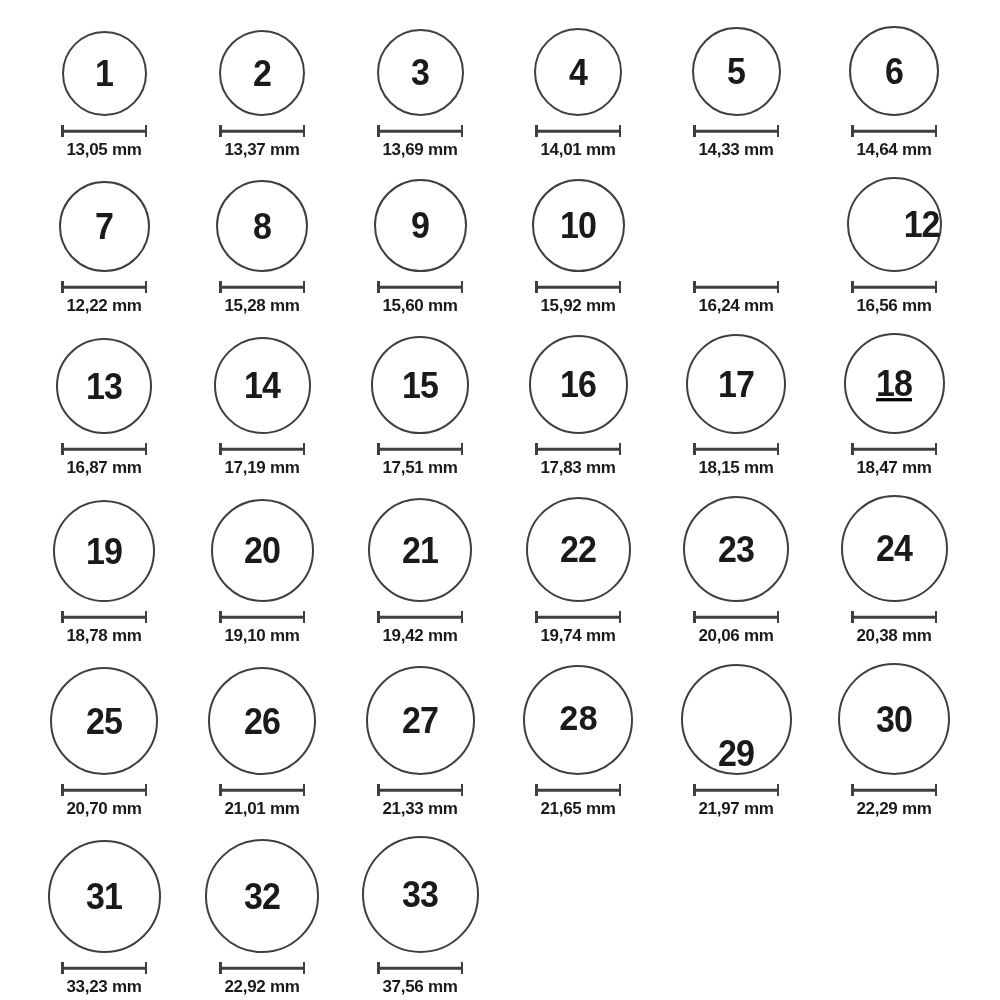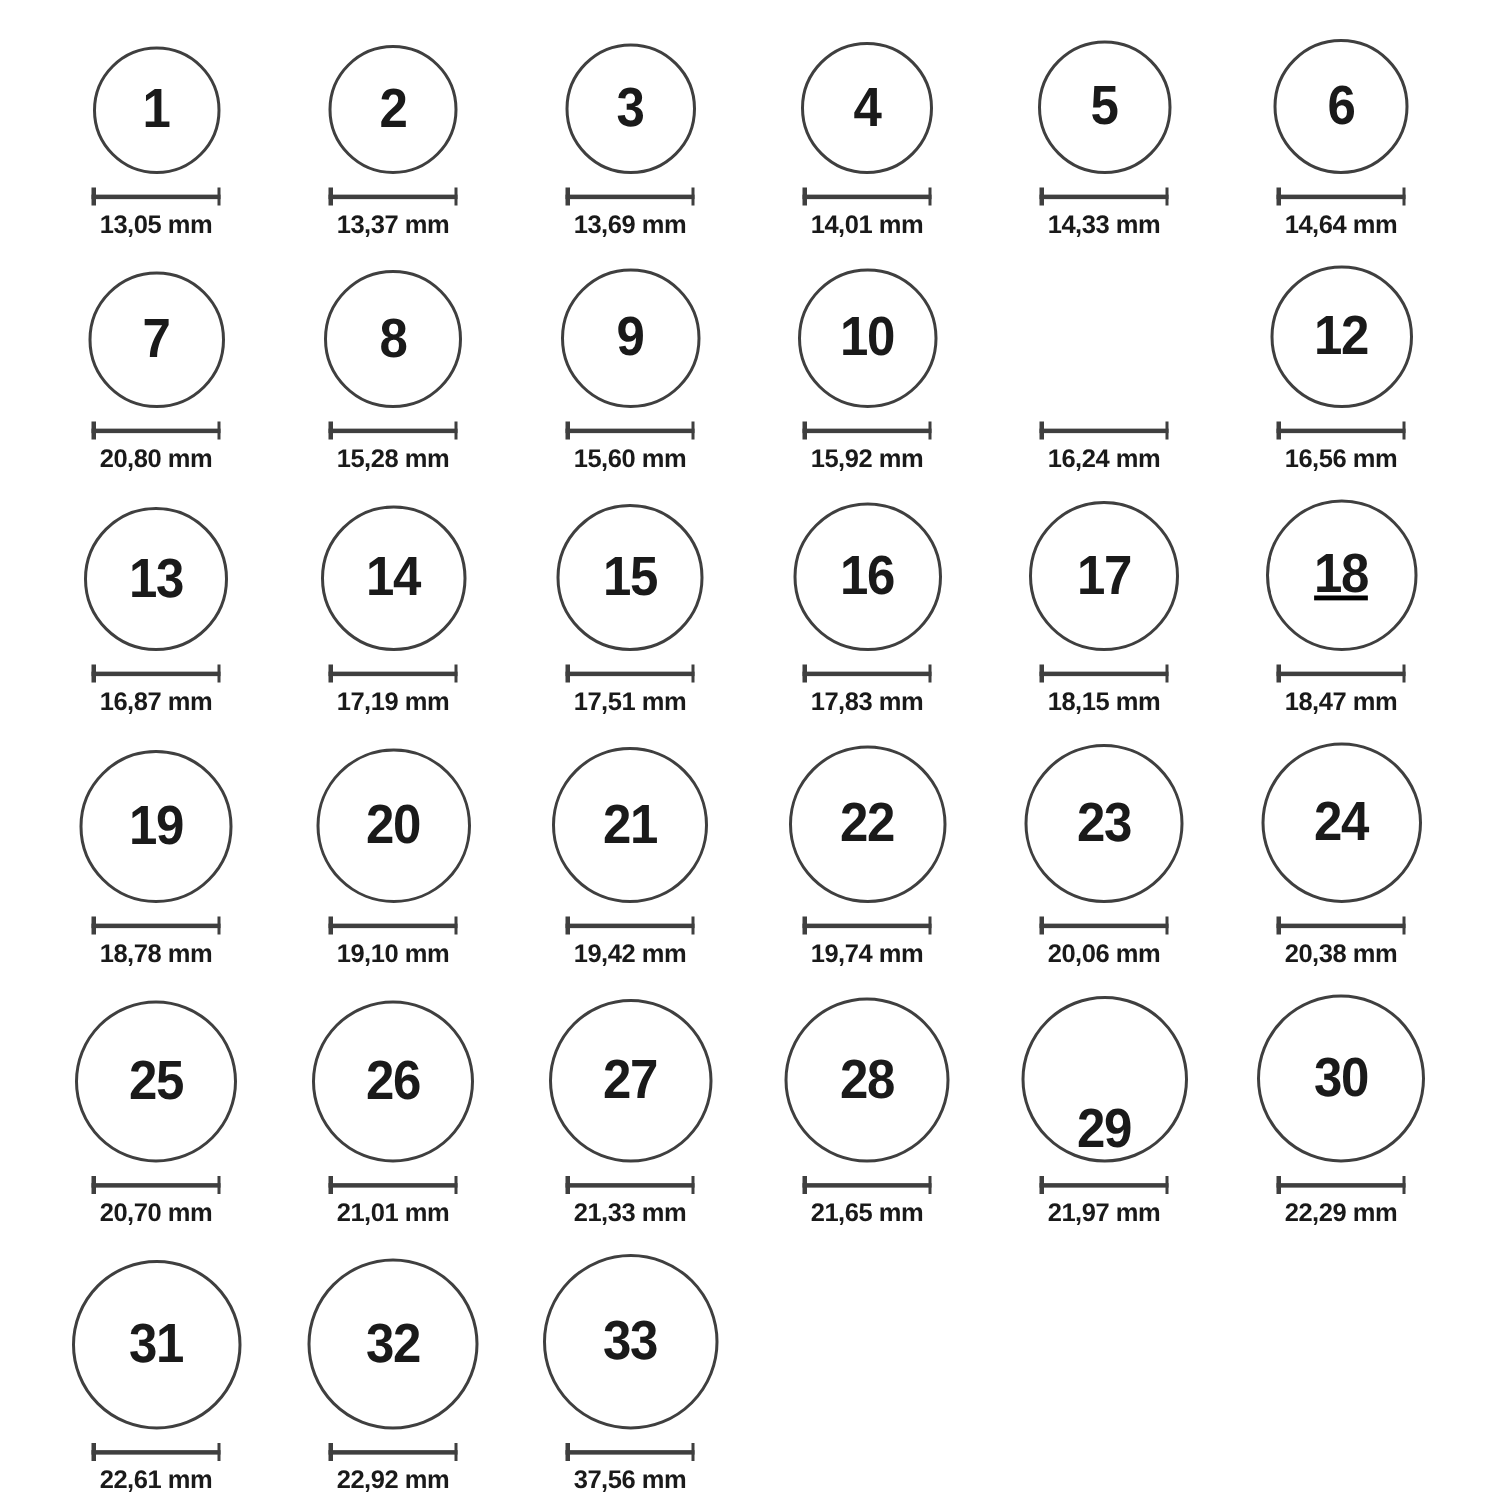--- a/index.html
+++ b/index.html
@@ -151,21 +151,21 @@
     <div class="row">
       <div class="cell">
     <div class="circle" style="width: 91px; height: 91px;">
       <span class="num">7</span>
     </div>
     <div class="measure">
       <span class="tick left"></span>
       <span class="bar"></span>
       <span class="tick right"></span>
     </div>
-    <div class="label">20,80 mm</div>
+    <div class="label">12,22 mm</div>
   </div>
       <div class="cell">
     <div class="circle" style="width: 92px; height: 92px;">
       <span class="num">8</span>
     </div>
     <div class="measure">
       <span class="tick left"></span>
       <span class="bar"></span>
       <span class="tick right"></span>
     </div>
@@ -195,21 +195,21 @@
   </div>
       <div class="cell">
     <div class="measure">
       <span class="tick left"></span>
       <span class="bar"></span>
       <span class="tick right"></span>
     </div>
     <div class="label">16,24 mm</div>
   </div>
       <div class="cell">
-    <div class="circle" style="width: 95px; height: 95px;">
+    <div class="circle" style="width: 95px; height: 95px; justify-content: flex-end;">
       <span class="num">12</span>
     </div>
     <div class="measure">
       <span class="tick left"></span>
       <span class="bar"></span>
       <span class="tick right"></span>
     </div>
     <div class="label">16,56 mm</div>
   </div>
     </div>
@@ -377,21 +377,21 @@
       <span class="num">27</span>
     </div>
     <div class="measure">
       <span class="tick left"></span>
       <span class="bar"></span>
       <span class="tick right"></span>
     </div>
     <div class="label">21,33 mm</div>
   </div>
       <div class="cell">
-    <div class="circle" style="width: 110px; height: 110px;">
+    <div class="circle" style="width: 110px; height: 110px; font-family: Liberation Mono, monospace;">
       <span class="num">28</span>
     </div>
     <div class="measure">
       <span class="tick left"></span>
       <span class="bar"></span>
       <span class="tick right"></span>
     </div>
     <div class="label">21,65 mm</div>
   </div>
       <div class="cell">
@@ -420,21 +420,21 @@
     <div class="row">
       <div class="cell">
     <div class="circle" style="width: 113px; height: 113px;">
       <span class="num">31</span>
     </div>
     <div class="measure">
       <span class="tick left"></span>
       <span class="bar"></span>
       <span class="tick right"></span>
     </div>
-    <div class="label">22,61 mm</div>
+    <div class="label">33,23 mm</div>
   </div>
       <div class="cell">
     <div class="circle" style="width: 114px; height: 114px;">
       <span class="num">32</span>
     </div>
     <div class="measure">
       <span class="tick left"></span>
       <span class="bar"></span>
       <span class="tick right"></span>
     </div>

